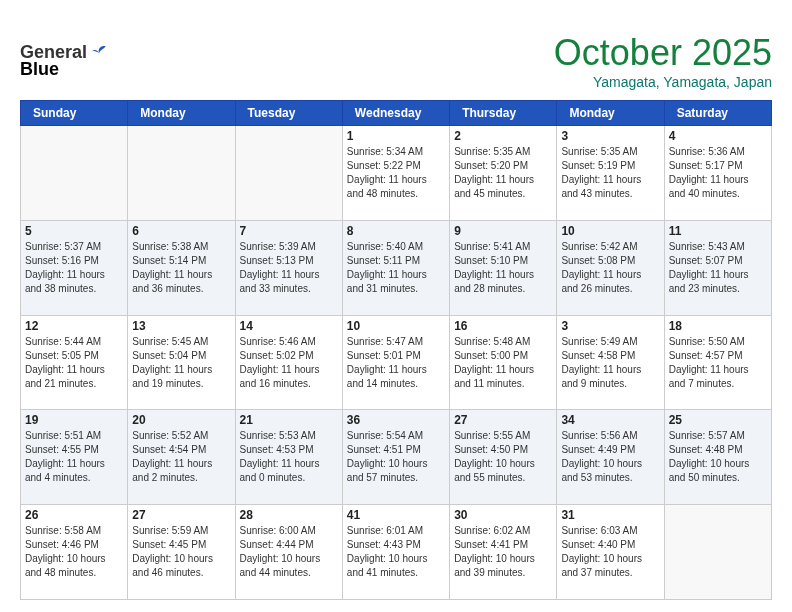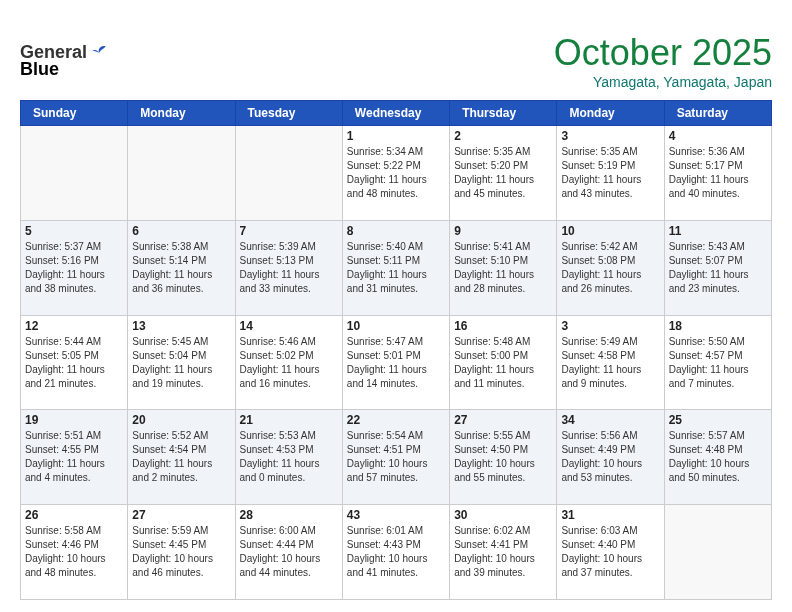--- a/index.html
+++ b/index.html
@@ -222,21 +222,21 @@
           </td>
           <td>
             <div class="day-number">20</div>
             <div class="day-info">Sunrise: 5:52 AM<br>Sunset: 4:54 PM<br>Daylight: 11 hours<br>and 2 minutes.</div>
           </td>
           <td>
             <div class="day-number">21</div>
             <div class="day-info">Sunrise: 5:53 AM<br>Sunset: 4:53 PM<br>Daylight: 11 hours<br>and 0 minutes.</div>
           </td>
           <td>
-            <div class="day-number">22</div>
+            <div class="day-number">36</div>
             <div class="day-info">Sunrise: 5:54 AM<br>Sunset: 4:51 PM<br>Daylight: 10 hours<br>and 57 minutes.</div>
           </td>
           <td>
             <div class="day-number">27</div>
             <div class="day-info">Sunrise: 5:55 AM<br>Sunset: 4:50 PM<br>Daylight: 10 hours<br>and 55 minutes.</div>
           </td>
           <td>
             <div class="day-number">34</div>
             <div class="day-info">Sunrise: 5:56 AM<br>Sunset: 4:49 PM<br>Daylight: 10 hours<br>and 53 minutes.</div>
           </td>
@@ -252,21 +252,21 @@
           </td>
           <td>
             <div class="day-number">27</div>
             <div class="day-info">Sunrise: 5:59 AM<br>Sunset: 4:45 PM<br>Daylight: 10 hours<br>and 46 minutes.</div>
           </td>
           <td>
             <div class="day-number">28</div>
             <div class="day-info">Sunrise: 6:00 AM<br>Sunset: 4:44 PM<br>Daylight: 10 hours<br>and 44 minutes.</div>
           </td>
           <td>
-            <div class="day-number">43</div>
+            <div class="day-number">41</div>
             <div class="day-info">Sunrise: 6:01 AM<br>Sunset: 4:43 PM<br>Daylight: 10 hours<br>and 41 minutes.</div>
           </td>
           <td>
             <div class="day-number">30</div>
             <div class="day-info">Sunrise: 6:02 AM<br>Sunset: 4:41 PM<br>Daylight: 10 hours<br>and 39 minutes.</div>
           </td>
           <td>
             <div class="day-number">31</div>
             <div class="day-info">Sunrise: 6:03 AM<br>Sunset: 4:40 PM<br>Daylight: 10 hours<br>and 37 minutes.</div>
           </td>

